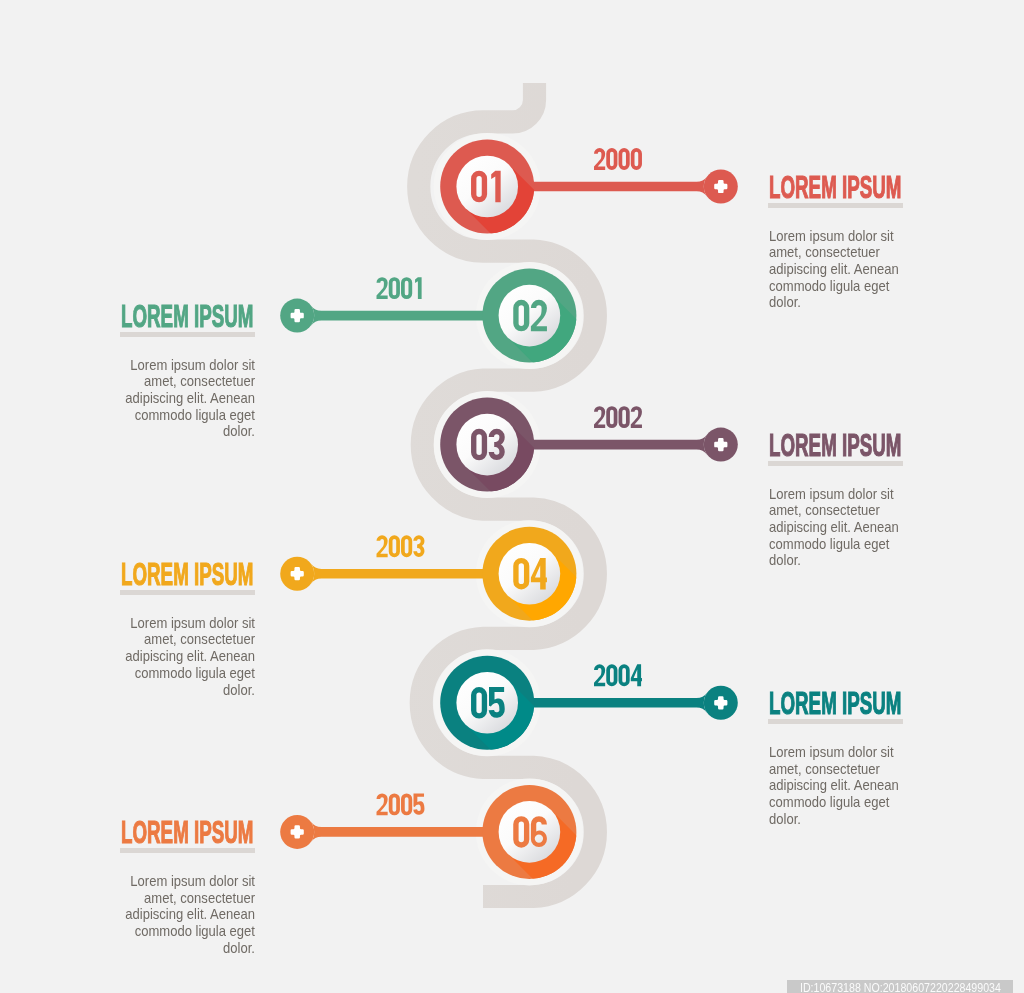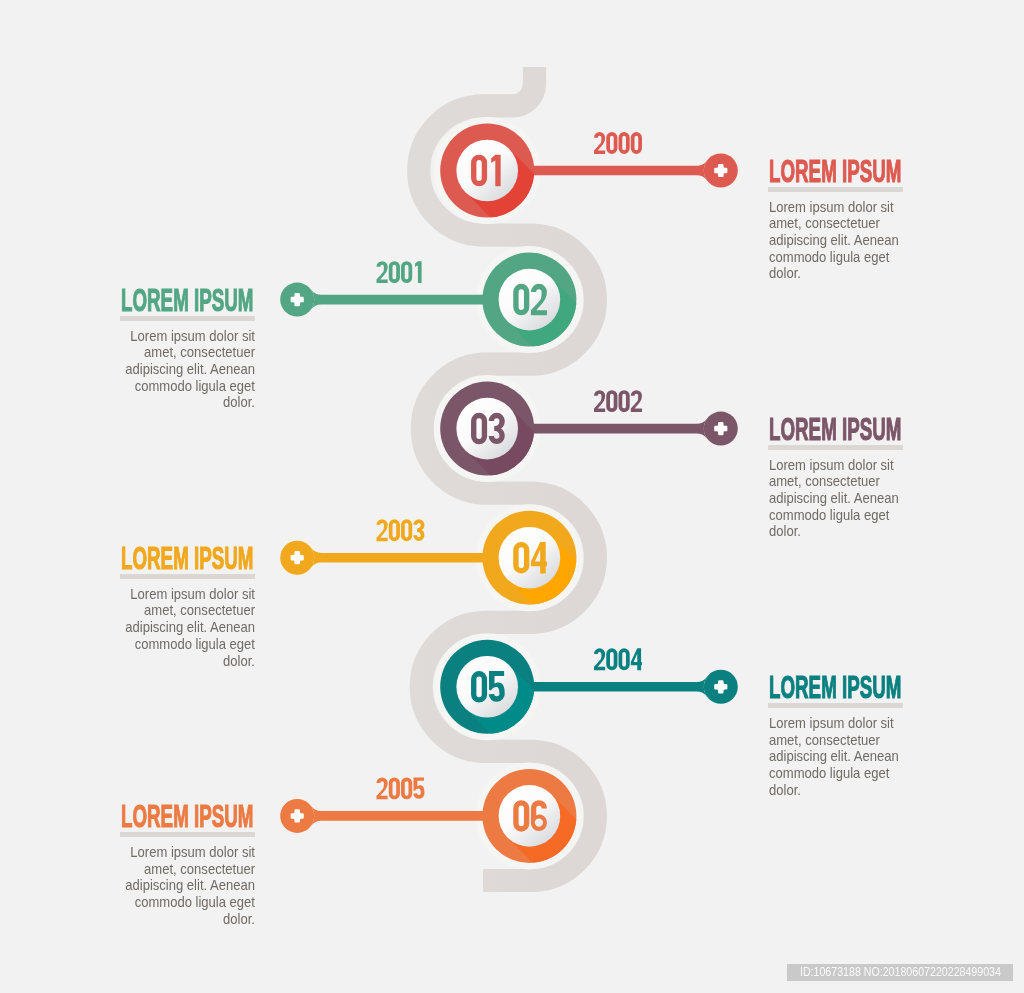--- a/index.html
+++ b/index.html
@@ -1,38 +1,38 @@
 <!DOCTYPE html>
 <html><head>
 <meta charset="utf-8">
 <title>Timeline Infographic</title>
 <style>
   html,body{margin:0;padding:0;}
   body{
     width:1024px;height:993px;background:#f2f2f2;
     font-family:"Liberation Sans",sans-serif;position:relative;overflow:hidden;
   }
-  #stage{position:absolute;left:0;top:0;width:1024px;height:773px;}
+  #stage{position:absolute;left:0;top:16px;width:1024px;height:773px;}
   svg#art{position:absolute;left:0;top:0;width:1024px;height:993px;display:block;}
   #overlay{position:absolute;left:0;top:0;width:1024px;height:993px;will-change:transform;transform:translateZ(0);}
 
   
   .block{position:absolute;width:134px;}
   .block .headwrap{height:26px;overflow:visible;position:relative;}
   .block .head{
     font-family:"Liberation Sans",sans-serif;
     font-weight:700;font-size:31.6px;line-height:26px;
     white-space:nowrap;display:block;position:absolute;top:0;
     transform:scaleX(0.594);
     -webkit-text-stroke:1.15px currentColor;paint-order:stroke fill;
   }
   .block.right .head{left:0;transform-origin:left top;}
   .block.left  .head{left:0;transform-origin:left top;}
   .block .rule{height:5px;background:#dbd7d4;margin-top:3px;width:135px;margin-left:-1px;}
-  .block .bodywrap{margin-top:7px;position:relative;height:90px;text-decoration:underline;}
+  .block .bodywrap{margin-top:20px;position:relative;height:90px;text-decoration:underline;}
   .block .body{
     font-family:"Liberation Sans",sans-serif;
     font-size:14.3px;line-height:16.7px;color:#6f6a64;
     display:block;width:144px;position:absolute;top:0;
     transform:scaleX(0.912);
   }
   .block.right .body{text-align:left;left:0;transform-origin:left top;}
   .block.left  .body{text-align:right;right:0;transform-origin:right top;}
 
   

